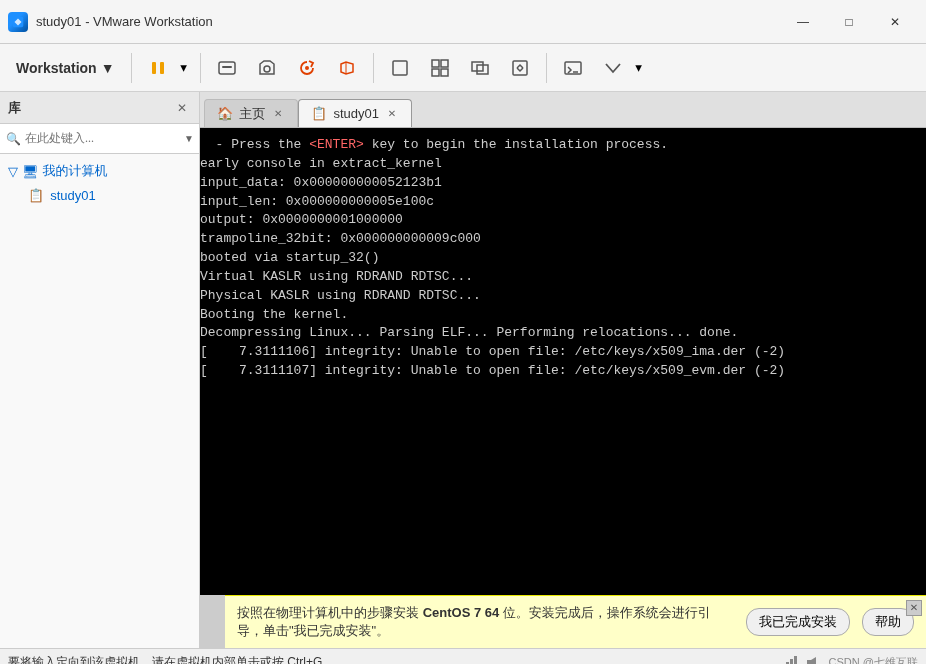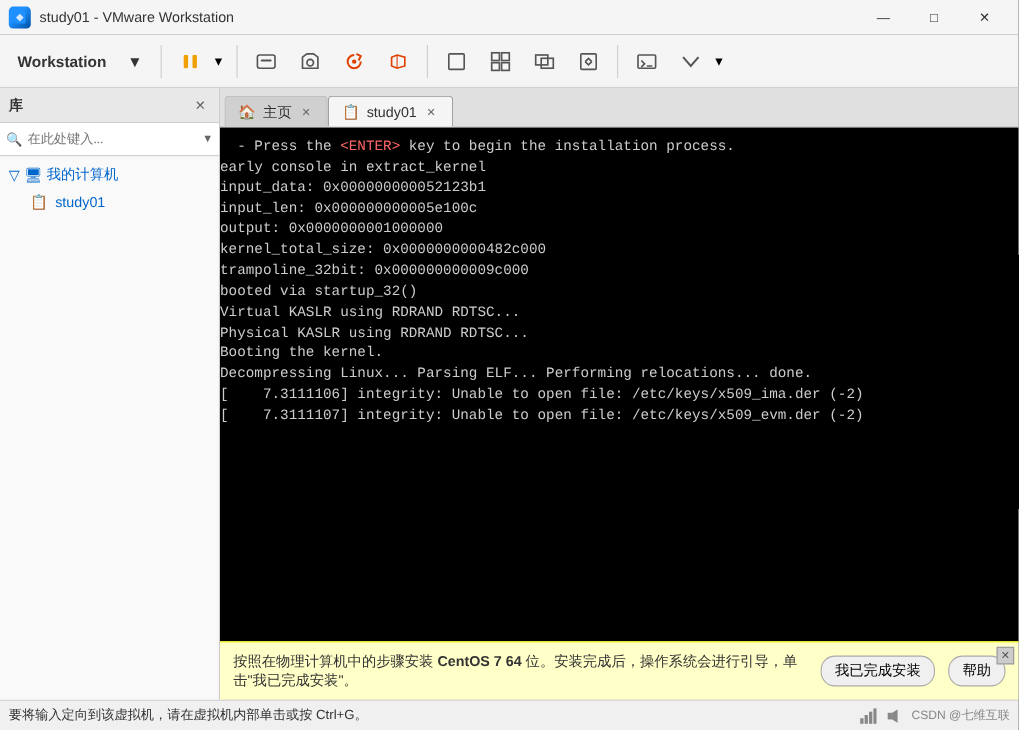--- a/index.html
+++ b/index.html
@@ -1,20 +1,20 @@
 <!DOCTYPE html>
 <html><head>
   <meta charset="utf-8">
   <style>
     * { margin: 0; padding: 0; box-sizing: border-box; }
     body { width: 926px; height: 664px; font-family: 'Microsoft YaHei', SimHei, sans-serif; background: #f0f0f0; overflow: hidden; user-select: none; }
 
     
     .titlebar {
-      height: 32px;
+      height: 44px;
       background: #f5f5f5;
       display: flex;
       align-items: center;
       padding: 0 8px;
       border-bottom: 1px solid #ccc;
     }
     .titlebar-icon {
       width: 20px; height: 20px; margin-right: 8px;
       background: linear-gradient(135deg, #1e90ff 40%, #0050a0 100%);
       border-radius: 4px;
@@ -35,21 +35,21 @@
     .toolbar {
       height: 48px;
       background: #f5f5f5;
       border-bottom: 1px solid #d0d0d0;
       display: flex;
       align-items: center;
       padding: 0 8px;
       gap: 4px;
     }
     .toolbar-workstation {
-      display: flex; align-items: center; gap: 19px;
+      display: flex; align-items: center; gap: 4px;
       padding: 4px 8px; cursor: pointer; border-radius: 3px;
       font-size: 14px; font-weight: bold; color: #333;
     }
     .toolbar-sep { width: 1px; height: 30px; background: #ccc; margin: 0 4px; }
     .toolbar-btn {
       width: 36px; height: 36px;
       background: transparent; border: none; cursor: pointer;
       display: flex; align-items: center; justify-content: center;
       border-radius: 3px; position: relative;
     }
@@ -161,20 +161,21 @@
     .console-highlight { color: #ff6666; }
 
     
     .notification {
       background: #ffffc8;
       border-top: 1px solid #e8e800;
       padding: 8px 12px;
       display: flex; align-items: center; gap: 12px;
       font-size: 13px; color: #333;
       position: relative;
+      margin-left: 25px;
     }
     .notification-text { flex: 1; line-height: 1.4; }
     .notification-text .bold { font-weight: bold; }
     .notification-btn {
       padding: 4px 12px;
       background: #f0f0f0;
       border: 1px solid #aaa;
       border-radius: 13px;
       cursor: pointer; font-size: 13px; white-space: nowrap;
       font-family: 'Microsoft YaHei', sans-serif;
@@ -354,21 +355,20 @@
       </div>
     </div>
 
     <div class="console" id="console-area">
     <div class="console-line">  - Press the <span class="console-highlight">&lt;ENTER&gt;</span> key to begin the installation process.</div>
         <div class="console-line"></div>
         <div class="console-line">early console in extract_kernel</div>
         <div class="console-line">input_data: 0x000000000052123b1</div>
         <div class="console-line">input_len: 0x000000000005e100c</div>
         <div class="console-line">output: 0x0000000001000000</div>
-        <div class="console-line">kernel_total_size: 0x0000000000482c000</div>
         <div class="console-line">trampoline_32bit: 0x000000000009c000</div>
         <div class="console-line">booted via startup_32()</div>
         <div class="console-line">Virtual KASLR using RDRAND RDTSC...</div>
         <div class="console-line">Physical KASLR using RDRAND RDTSC...</div>
         <div class="console-line"></div>
         <div class="console-line">Booting the kernel.</div>
         <div class="console-line">Decompressing Linux... Parsing ELF... Performing relocations... done.</div>
         <div class="console-line">[    7.3111106] integrity: Unable to open file: /etc/keys/x509_ima.der (-2)</div>
         <div class="console-line">[    7.3111107] integrity: Unable to open file: /etc/keys/x509_evm.der (-2)</div>
       </div>

